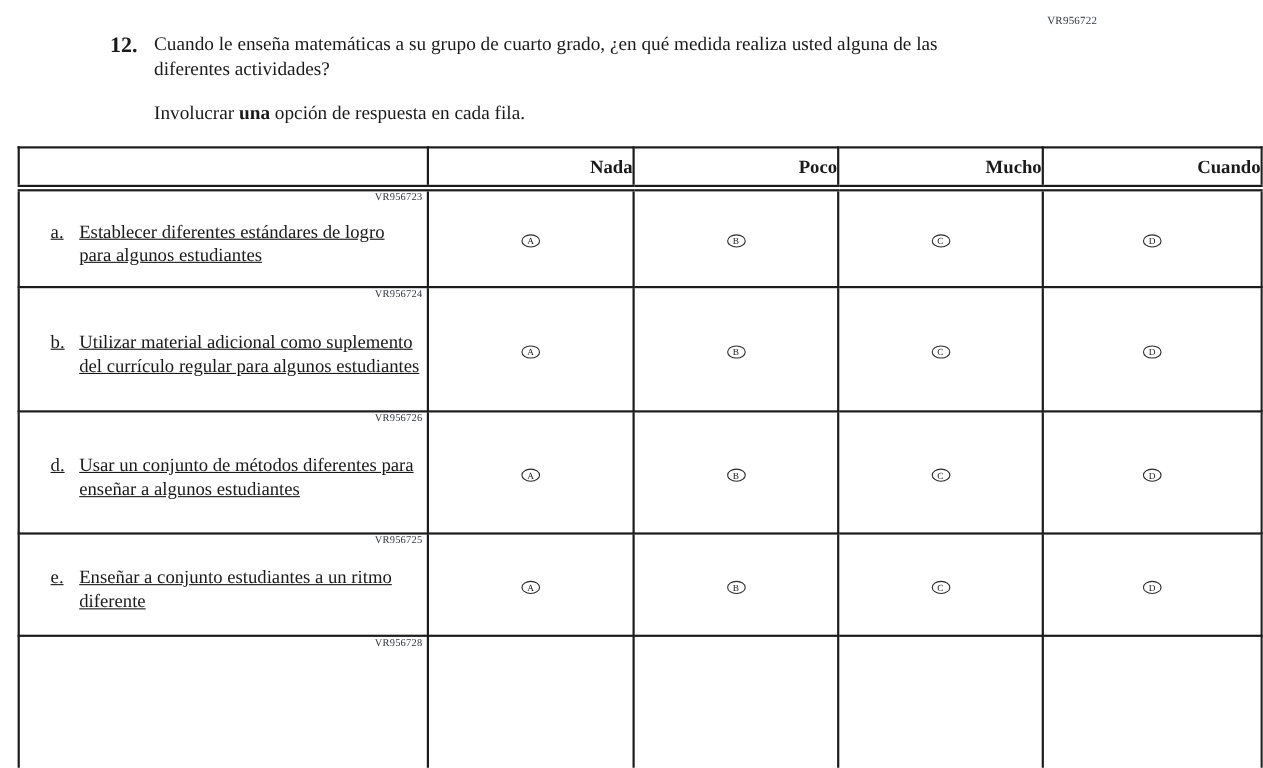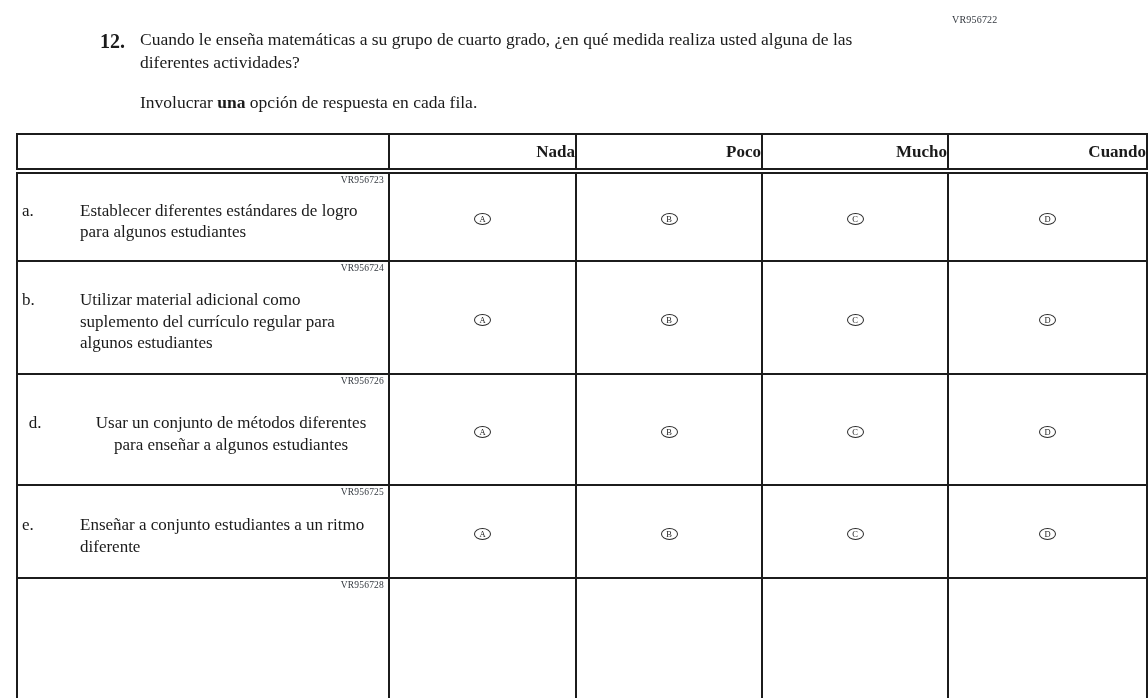--- a/index.html
+++ b/index.html
@@ -37,35 +37,36 @@
   }
   col.c-stmt { width: 372px; }
   col.c-opt1 { width: 187px; }
   col.c-opt2 { width: 186px; }
   col.c-opt3 { width: 186px; }
   col.c-opt4 { width: 199px; }
 
   tr.r-a td { height: 66px; }
   tr.r-b td { height: 91px; }
   tr.r-c td { height: 73px; }
-  tr.r-d td { height: 89px; text-align: center; }
+  tr.r-d td { height: 89px; }
   tr.r-e td { height: 71px; }
   tr.r-f td { height: 114px; }
 
   td.statement {
     position: relative; vertical-align: middle;
-    padding: 14px 6px 6px 4px;
+    padding: 14px 6px 6px 28px;
+    text-decoration: underline;
   }
   .row-code {
     position: absolute; top: 1px; right: 4px;
     font-size: 9.5px; color: #33383f; letter-spacing: 0.2px;
   }
   .stmt-flex { display: flex; line-height: 1.26; }
   .stmt-letter { flex: 0 0 26px; }
-  .stmt-text { flex: 1 1 auto; margin-left: 32px; }
+  .stmt-text { flex: 1 1 auto; }
 
   td.option { text-align: center; vertical-align: middle; padding: 0; }
   .bubble {
     display: inline-flex; align-items: center; justify-content: center;
     width: 17px; height: 12px; box-sizing: border-box;
     border: 1.3px solid #2b2b2b; border-radius: 50%;
     font-size: 8.5px; line-height: 1; color: #1a1a1a; cursor: pointer;
     background: #fff;
   }
 </style>

